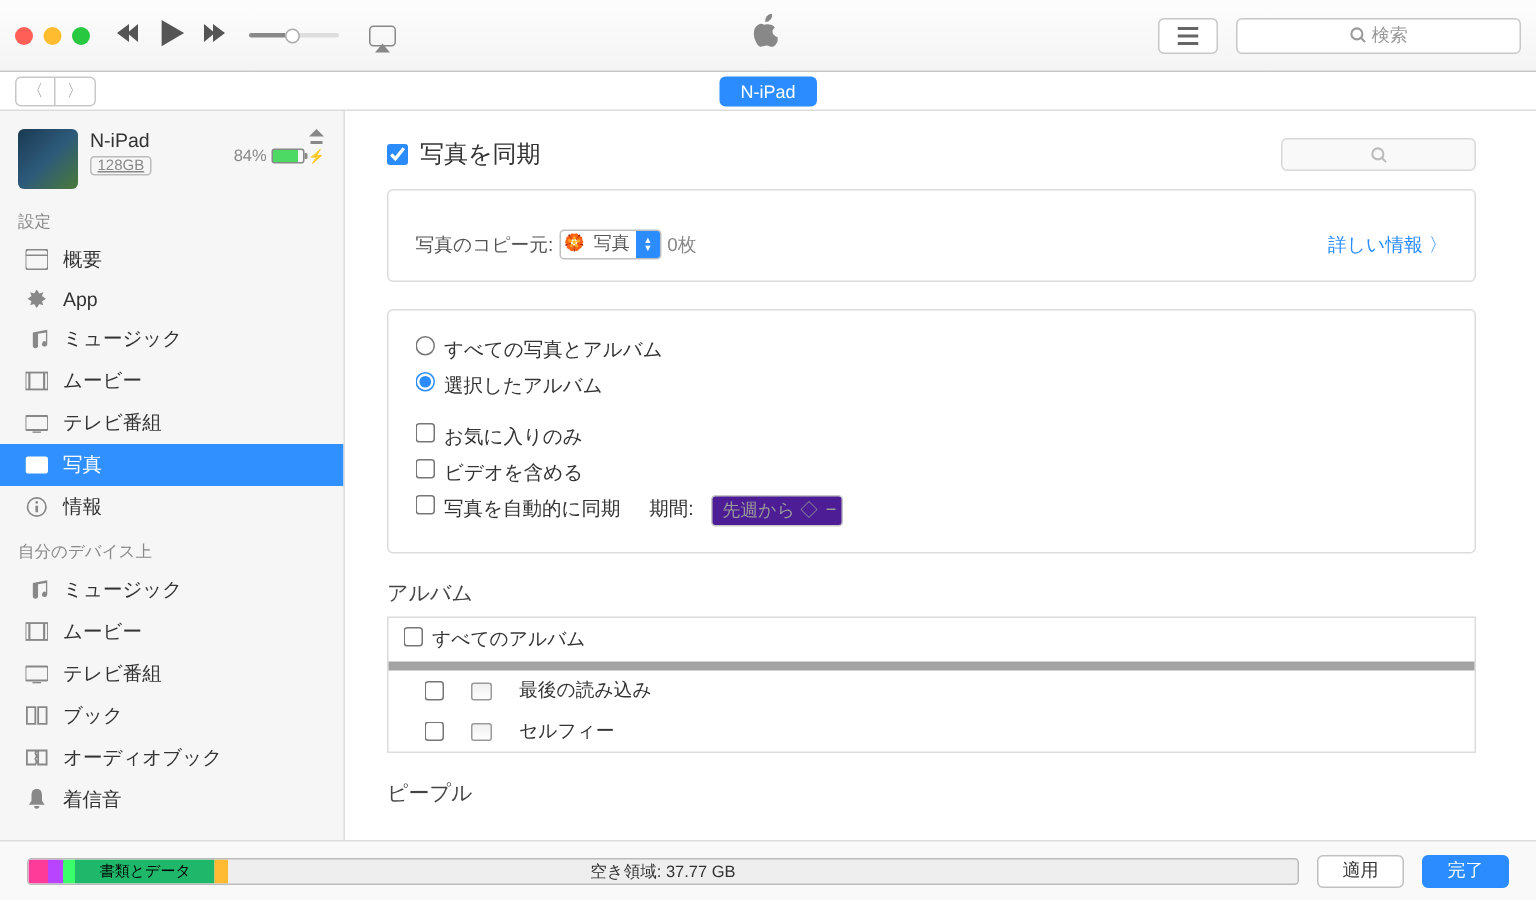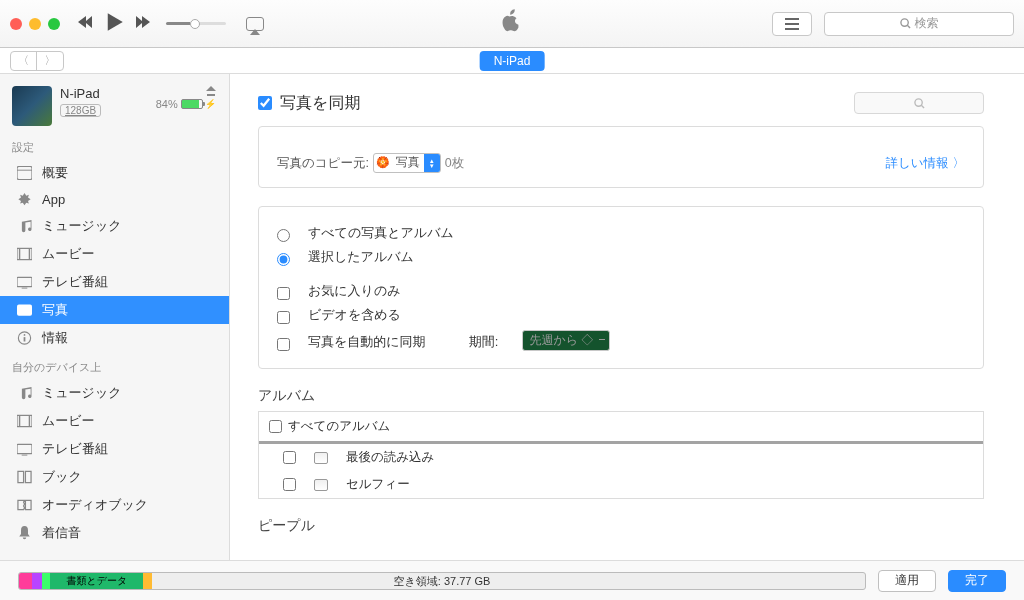--- a/index.html
+++ b/index.html
@@ -65,29 +65,29 @@
 
 .info-box { border:1px solid #dcdcdc; border-radius:4px; padding:14px 18px; font-size:12.5px; line-height:1.6; color:#555; }
 .copy-row { display:flex; align-items:center; margin-top:12px; gap:4px; font-size:12.5px;}
 .copy-select { display:inline-flex; align-items:center; border:1px solid #c0c0c0; border-radius:3px; overflow:hidden; height:20px; }
 .copy-select .icn{width:18px;display:flex;align-items:center;justify-content:center;font-size:11px;}
 .copy-select .lbl{padding:0 4px;font-size:12px;}
 .copy-select .chev{background:#2a8cff;color:#fff;width:16px;height:100%;display:flex;flex-direction:column;align-items:center;justify-content:center;font-size:7px;line-height:5px;}
 .more-link { margin-left:auto; color:#2a8cff; font-size:12.5px; display:flex; align-items:center; gap:4px;}
 
 .opt-box { border:1px solid #dcdcdc; border-radius:4px; padding:14px 18px; margin-top:18px; font-size:13px; }
-.radio-row, .check-row { display:flex; align-items:flex-end; gap:18px; padding:3px 0; }
+.radio-row, .check-row { display:flex; align-items:flex-start; gap:6px; padding:3px 0; }
 .radio-row input, .check-row input { width:13px; height:13px; accent-color:#2a8cff; }
 .spacer { height:10px; }
-.period-sel { border:1px solid #c8c8c8; border-radius:3px; padding:1px 16px 1px 6px; font-size:12px; color:#999; background:#14532d; position:relative; margin-left:6px;}
+.period-sel { border:1px solid #c8c8c8; border-radius:3px; padding:1px 16px 1px 6px; font-size:12px; color:#999; background:#4c1d95; position:relative; margin-left:6px;}
 .period-sel::after{content:"";position:absolute;right:4px;top:3px;width:6px;height:10px;background:linear-gradient(#999,#999) center/6px 1px no-repeat;}
 
 .sec-title { font-size:14px; margin:18px 0 6px; color:#444; }
 .album-box { border:1px solid #dcdcdc; }
-.album-head { padding:6px 10px; border-bottom:3px solid #a3a3a3; display:flex; align-items:center; gap:6px; font-size:12.5px;}
+.album-head { padding:6px 10px; border-bottom:6px solid #a3a3a3; display:flex; align-items:flex-start; gap:6px; font-size:12.5px;}
 .album-row { padding:5px 10px 5px 24px; display:flex; align-items:center; gap:18px; font-size:12.5px; }
 .album-row:nth-child(odd){}
 .album-ic{width:14px;height:12px;border:1px solid #999;border-radius:2px;background:linear-gradient(#f0f0f0,#fff);}
 
 
 .footer { height:40px; border-top:1px solid #dcdcdc; background:#f9f9f9; display:flex; align-items:center; padding:0 18px; gap:12px; }
 .capacity { flex:1; height:18px; border:1px solid #bbb; border-radius:3px; overflow:hidden; display:flex; background:#eee; position:relative;}
 .seg{height:100%;}
 .seg.a{width:1.5%;background:#ff3b9a;} .seg.b{width:1.2%;background:#b844ff;} .seg.c{width:1%;background:#3bff6a;}
 .seg.d{width:11%;background:#1fb86a;display:flex;align-items:center;justify-content:center;font-size:10px;color:#000;white-space:nowrap;}

